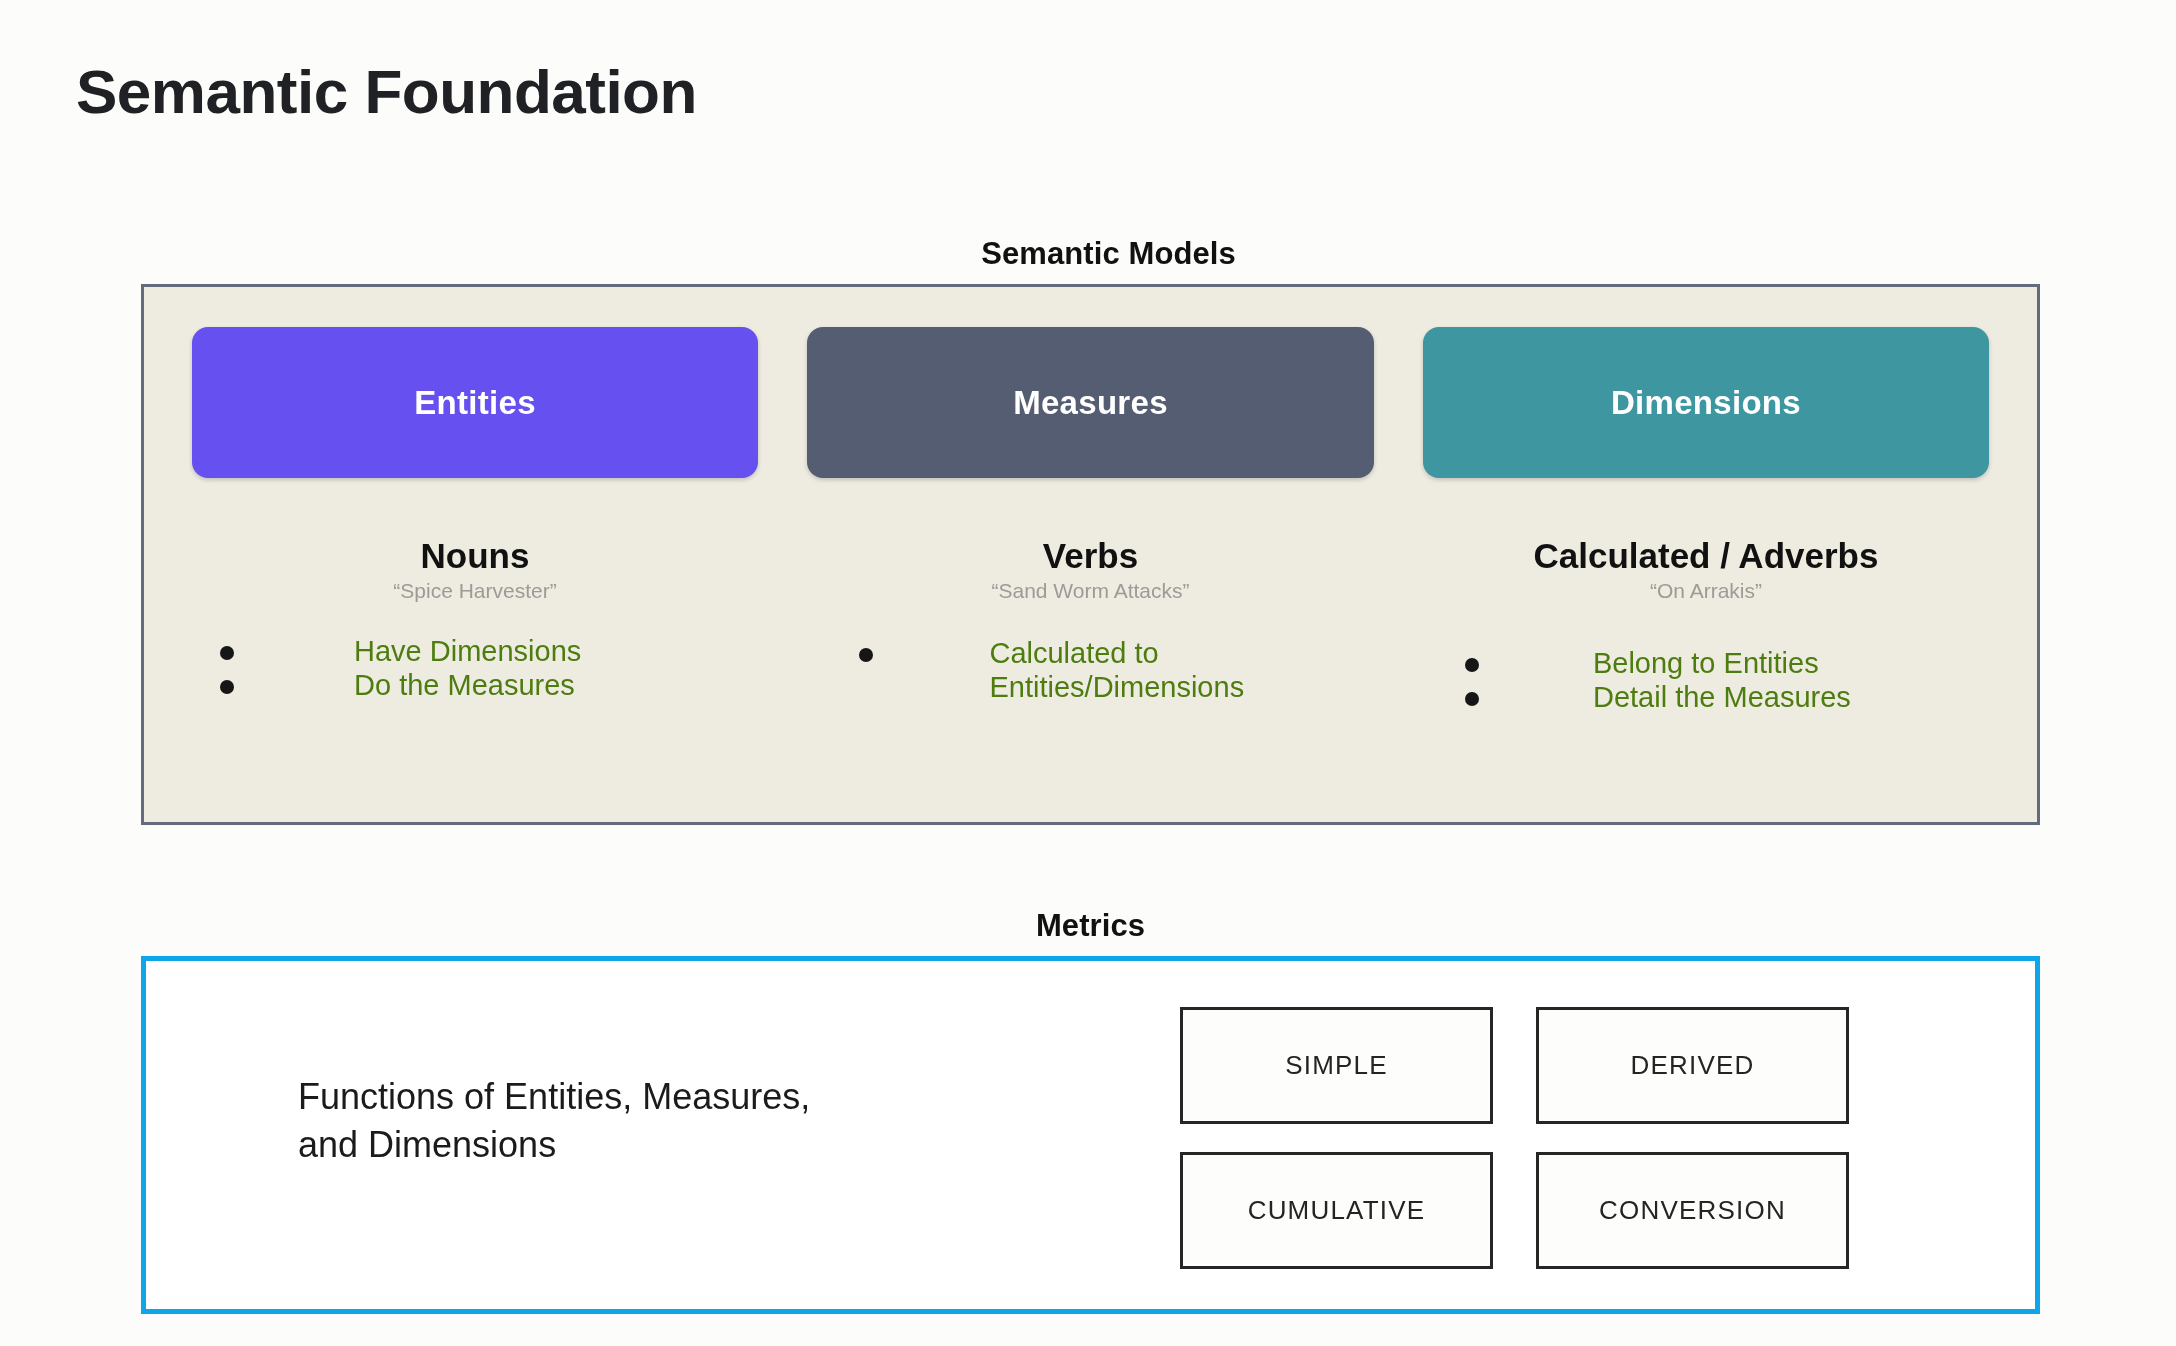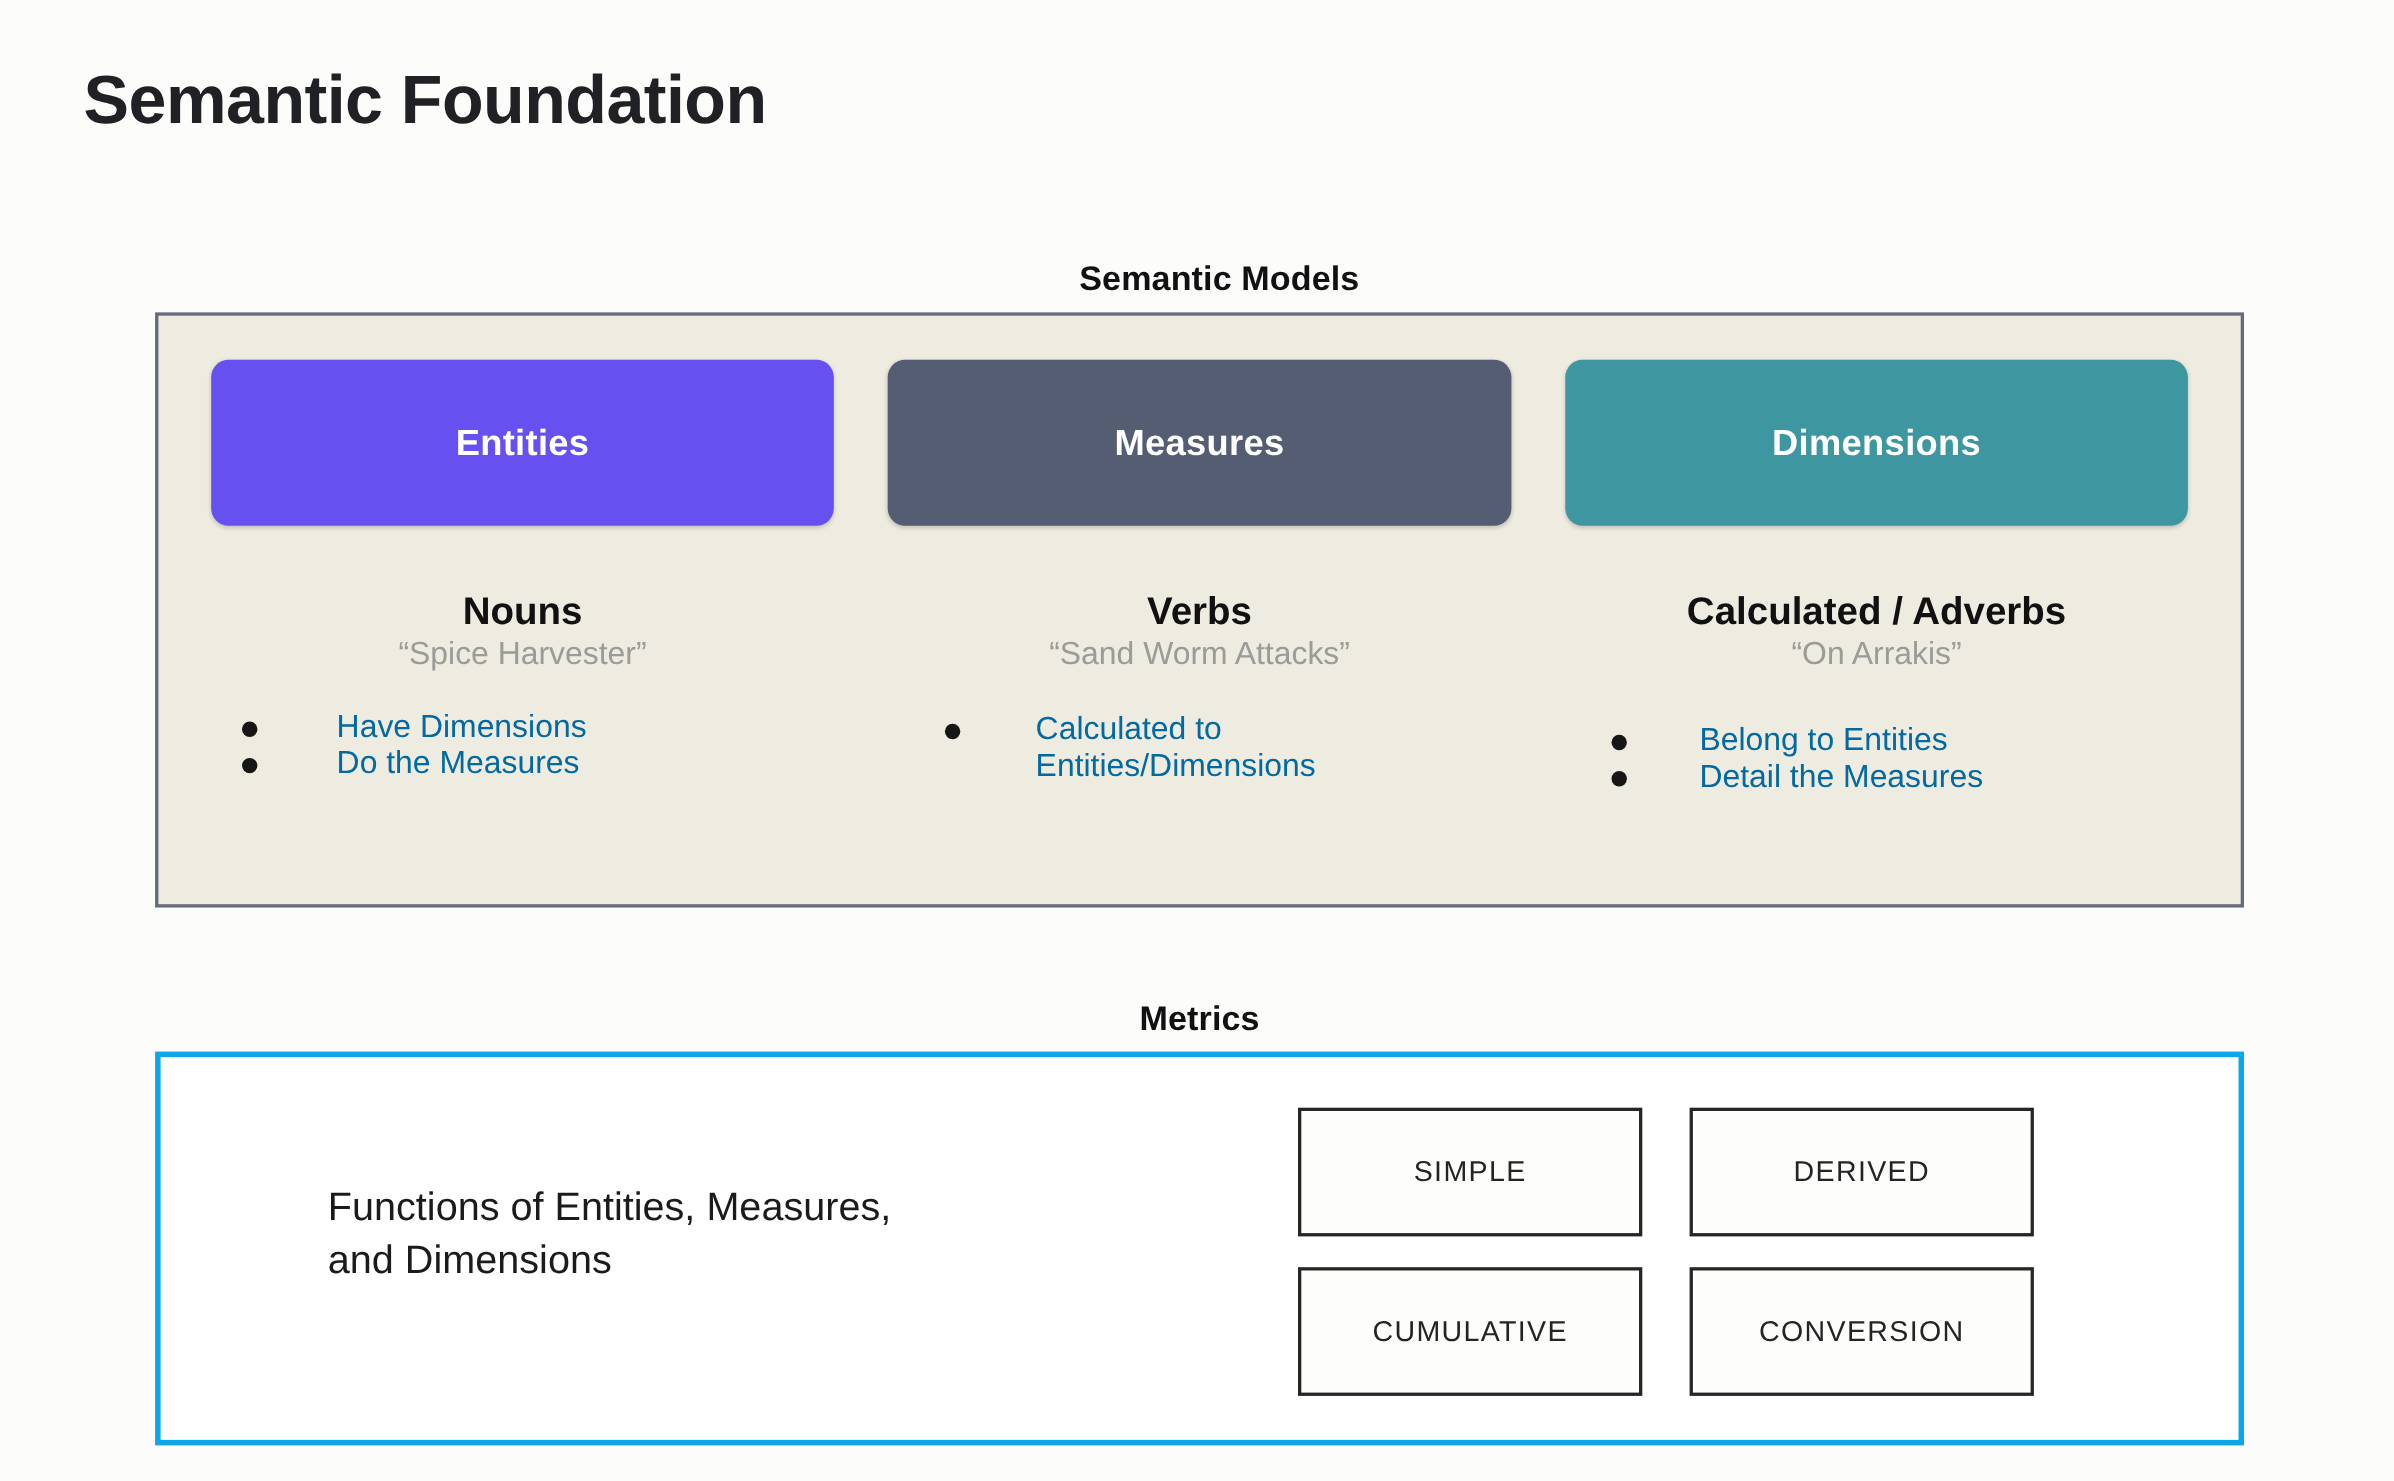--- a/index.html
+++ b/index.html
@@ -94,21 +94,21 @@
     font-size: 35px;
     font-weight: 700;
     color: #111111;
     text-align: center;
     line-height: 1.12;
     white-space: nowrap;
   }
 
   .model-example {
     margin-top: 4px;
-    font-size: 29px;
+    font-size: 21px;
     font-weight: 400;
     color: #9b9b97;
     text-align: center;
     line-height: 1.15;
     white-space: nowrap;
   }
 
   .model-bullets {
     margin: 0;
     padding: 0;
@@ -120,21 +120,22 @@
   .model-bullets.pad-a { margin-top: 32px; }
   .model-bullets.pad-b { margin-top: 34px; }
   .model-bullets.pad-c { margin-top: 44px; }
 
   .bullet-line {
     display: flex;
     flex-direction: row;
     align-items: flex-start;
     font-size: 29px;
     line-height: 1.17;
-    color: #0369a1;
+    color: #4d7c0f;
+    gap: 48px;
   }
 
   .bullet-dot {
     flex: 0 0 auto;
     width: 14px;
     height: 14px;
     border-radius: 50%;
     background: #161616;
     margin-top: 11px;
   }

